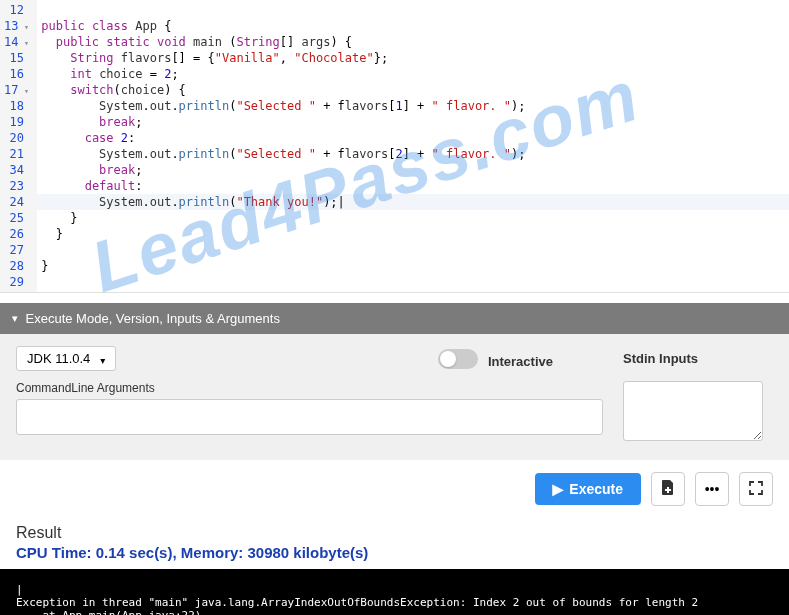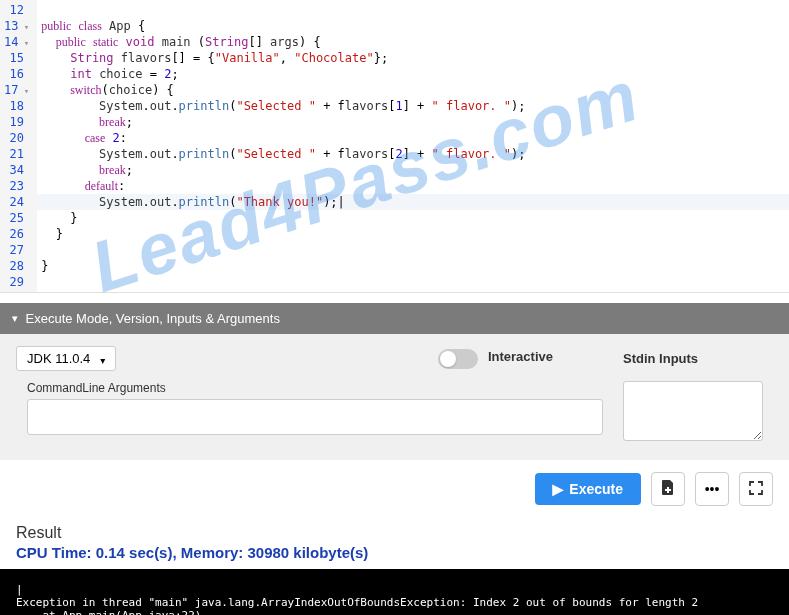--- a/index.html
+++ b/index.html
@@ -4,41 +4,41 @@
   <style>
     * { box-sizing: border-box; margin: 0; padding: 0; }
     body { font-family: -apple-system, BlinkMacSystemFont, "Segoe UI", Arial, sans-serif; font-size: 13px; background: #fff; width: 789px; }
     .editor { display: flex; background: #fff; border-bottom: 1px solid #e0e0e0; }
     .gutter { background: #f5f5f5; color: #1d4ed8; text-align: center; padding: 2px 8px 2px 4px; user-select: none; font-family: Menlo, Consolas, monospace; font-size: 12px; }
     .gutter .ln { height: 16px; line-height: 16px; }
     .gutter .fold::after { content: " ▾"; color: #999; font-size: 9px; }
     .code { flex: 1; font-family: Menlo, Consolas, monospace; font-size: 12px; padding: 2px 0; line-height: 16px; }
     .code .row { height: 16px; white-space: pre; padding-left: 4px; }
     .code .row.hl { background: #f2f6fb; }
-    .kw { color: #9b2393; font-family: Liberation Serif, serif; }
+    .kw { color: #9b2393; }
     .type { color: #9b2393; }
     .str { color: #c41a16; }
     .num { color: #1c00cf; }
     .fn { color: #3a6ea5; }
     .ident { color: #333; }
     .panel-hdr { background: #7b7b7b; color: #fff; padding: 8px 12px; display: flex; align-items: center; gap: 8px; margin-top: 10px; }
     .panel-hdr .chev { font-size: 11px; }
     .panel-body { background: #f0f0f0; padding: 12px 16px 16px; }
     .row1 { display: flex; align-items: center; gap: 40px; margin-bottom: 10px; }
     .selectwrap { background: #fff; border: 1px solid #ccc; border-radius: 3px; padding: 4px 10px; display: inline-flex; align-items: flex-end; gap: 10px; font-size: 13px; }
     .selectwrap .caret { font-size: 10px; }
-    .interactive-grp { display: flex; align-items: flex-start; gap: 10px; margin-left: auto; margin-right: 30px; }
+    .interactive-grp { display: flex; align-items: flex-end; gap: 10px; margin-left: auto; margin-right: 30px; }
     .toggle { width: 40px; height: 20px; background: #ccc; border-radius: 10px; position: relative; }
     .toggle::after { content: ""; position: absolute; width: 16px; height: 16px; background: #fff; border-radius: 50%; top: 2px; left: 2px; box-shadow: 0 1px 2px rgba(0,0,0,0.2); }
     .label { font-weight: 600; color: #333; }
     .stdin-label { font-weight: 600; color: #333; }
     .field-label { font-size: 12px; color: #333; margin-bottom: 4px; }
     .txtinput { width: 100%; background: #fff; border: 1px solid #ccc; border-radius: 3px; height: 36px; padding: 6px; }
     .stdin-area { width: 140px; height: 60px; background: #fff; border: 1px solid #ccc; border-radius: 3px; }
-    .row2 { display: flex; gap: 20px; align-items: flex-start; margin-left: 11px; }
+    .row2 { display: flex; gap: 20px; align-items: flex-start; }
     .cmdcol { flex: 1; }
     .stdincol { width: 150px; }
     .buttons { display: flex; gap: 10px; justify-content: flex-end; padding: 12px 16px; align-items: center; }
     .btn-exec { background: #2d8cf0; color: #fff; border: none; border-radius: 4px; padding: 8px 18px; font-size: 14px; font-weight: 600; display: inline-flex; align-items: center; gap: 6px; cursor: pointer; }
     .btn-icon { background: #fff; border: 1px solid #ccc; border-radius: 4px; width: 34px; height: 34px; display: inline-flex; align-items: center; justify-content: center; cursor: pointer; font-size: 14px; }
     .result-hdr { font-size: 16px; color: #333; padding: 6px 16px 2px; }
     .result-meta { font-size: 15px; color: #1a3fb0; font-weight: 600; padding: 0 16px 8px; }
     .console { background: #000; color: #fff; font-family: Menlo, Consolas, monospace; font-size: 11px; padding: 14px 16px 18px; white-space: pre; overflow-x: hidden; }
     .watermark { position: absolute; top: 140px; left: 80px; font-size: 72px; font-weight: 700; color: rgba(60,140,230,0.35); transform: rotate(-18deg); pointer-events: none; font-style: italic; letter-spacing: 2px; }
     .container { position: relative; }

